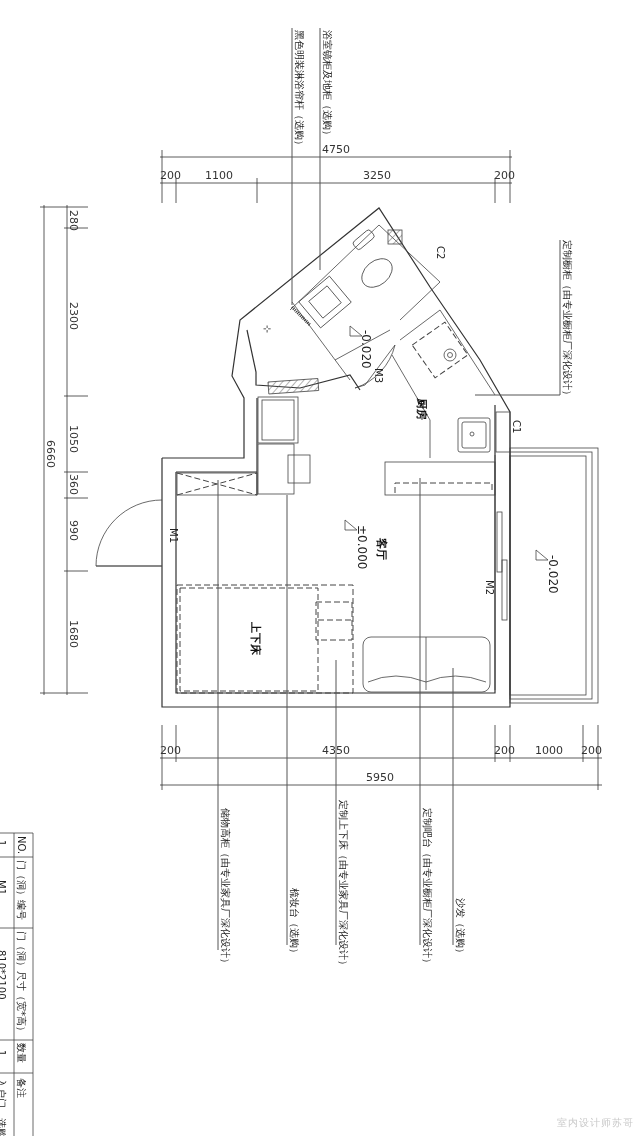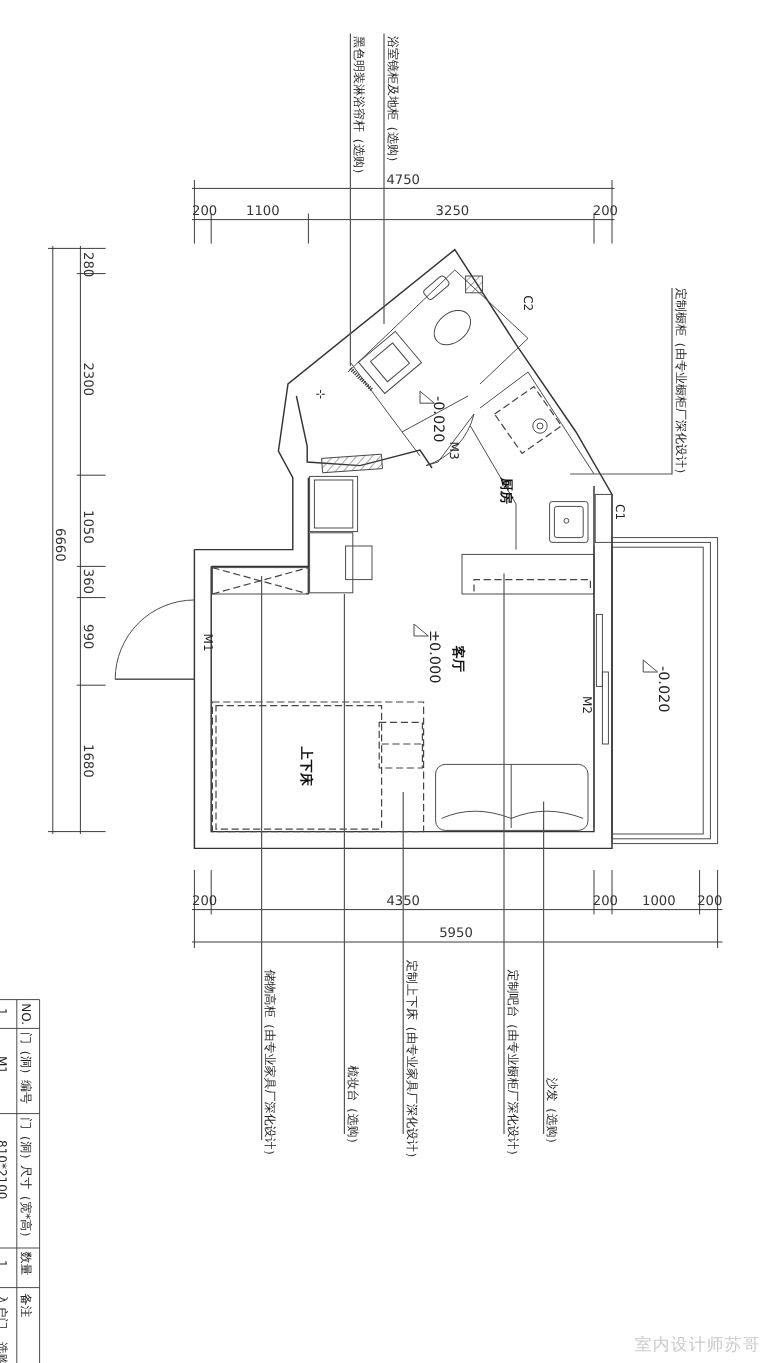--- a/index.html
+++ b/index.html
@@ -9,21 +9,21 @@
   .wall { fill:none; stroke:#333; stroke-width:1.2; }
   .thin { fill:none; stroke:#444; stroke-width:0.8; }
   .dash { fill:none; stroke:#444; stroke-width:1; stroke-dasharray:6 3; }
   .dim  { fill:none; stroke:#333; stroke-width:0.8; }
   .leader { fill:none; stroke:#555; stroke-width:1; }
   .hatch { fill:url(#hatch); stroke:#444; stroke-width:0.8; }
   .dimtxt { font-size:11px; fill:#333; font-family:"DejaVu Sans", sans-serif; }
   .rottxt { font-size:10px; fill:#222; font-family:"DejaVu Sans", sans-serif; }
   .roomtxt { font-size:11px; fill:#111; font-weight:bold; font-family:"DejaVu Sans", sans-serif; }
   .lvltxt { font-size:12px; fill:#222; font-family:"DejaVu Sans", sans-serif; }
-  .watermark { position:absolute; right:6px; bottom:6px; font-size:14px; color:#c9c9c9;
+  .watermark { position:absolute; right:6px; bottom:6px; font-size:10px; color:#c9c9c9;
                font-family:"DejaVu Sans", sans-serif; letter-spacing:1px; }
 </style>
 </head>
 <body>
 
 <svg width="640" height="1136" viewBox="0 0 640 1136" xmlns="http://www.w3.org/2000/svg">
   <defs>
     <pattern id="hatch" width="5" height="5" patternUnits="userSpaceOnUse" patternTransform="rotate(45)">
       <line x1="0" y1="0" x2="0" y2="5" stroke="#666" stroke-width="1"></line>
     </pattern>

